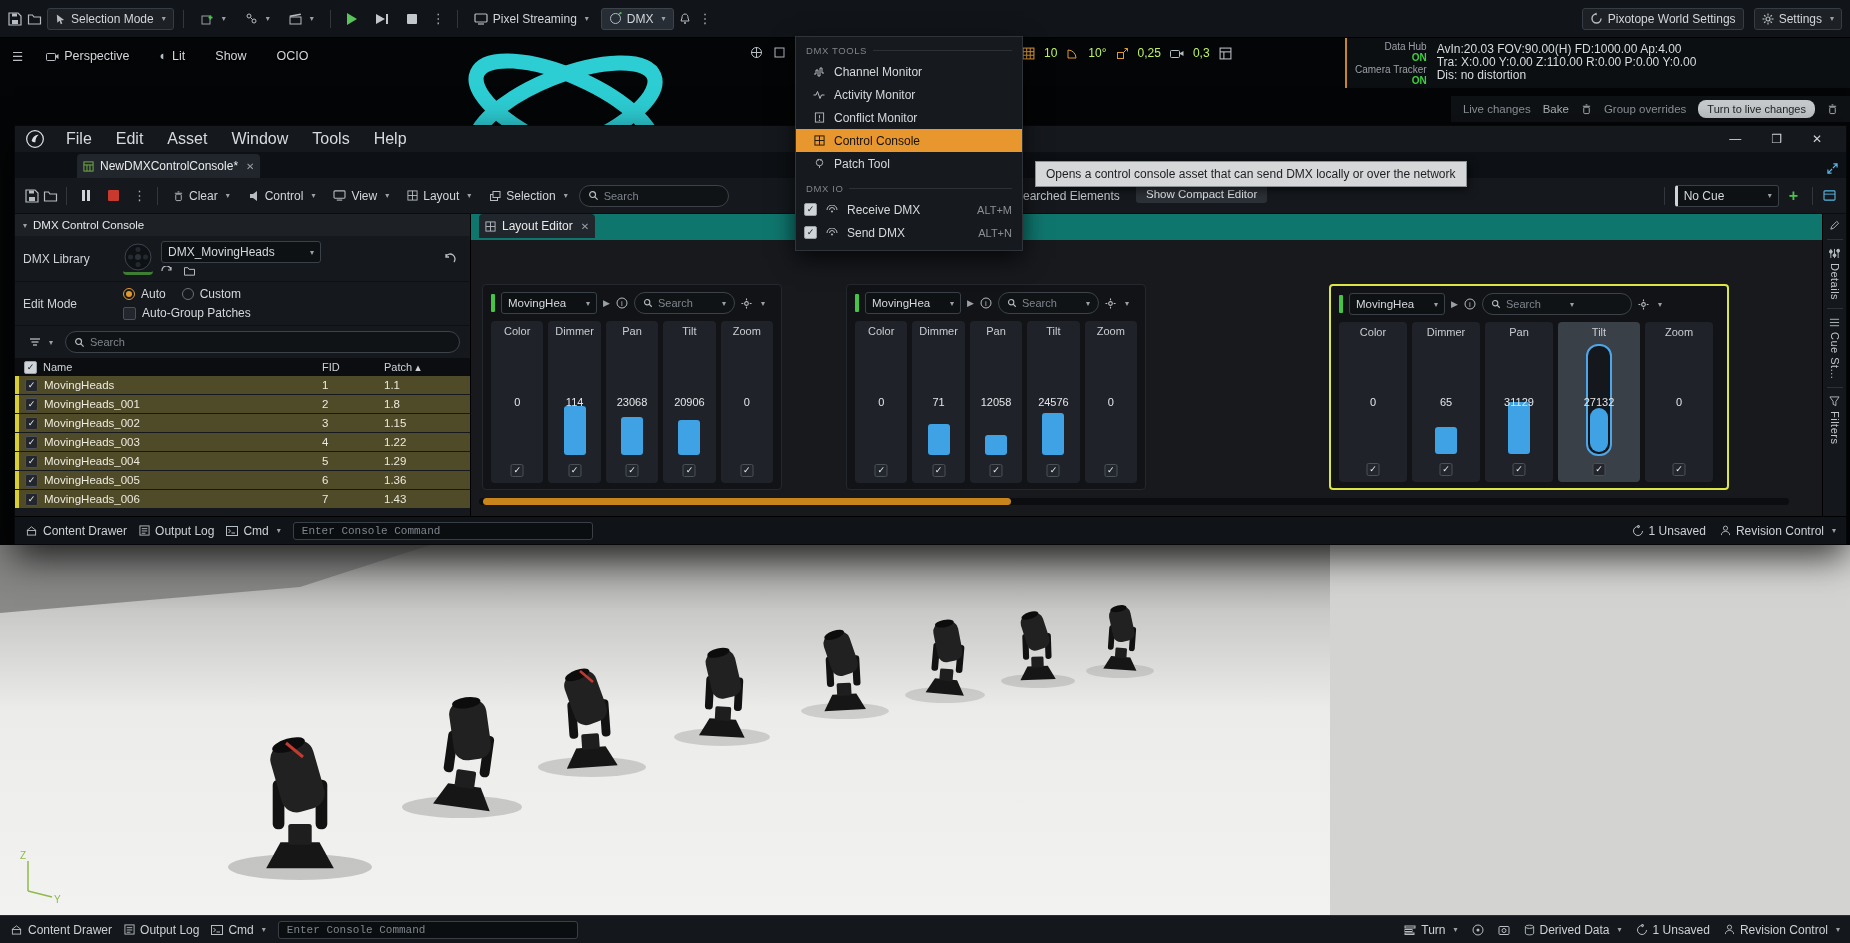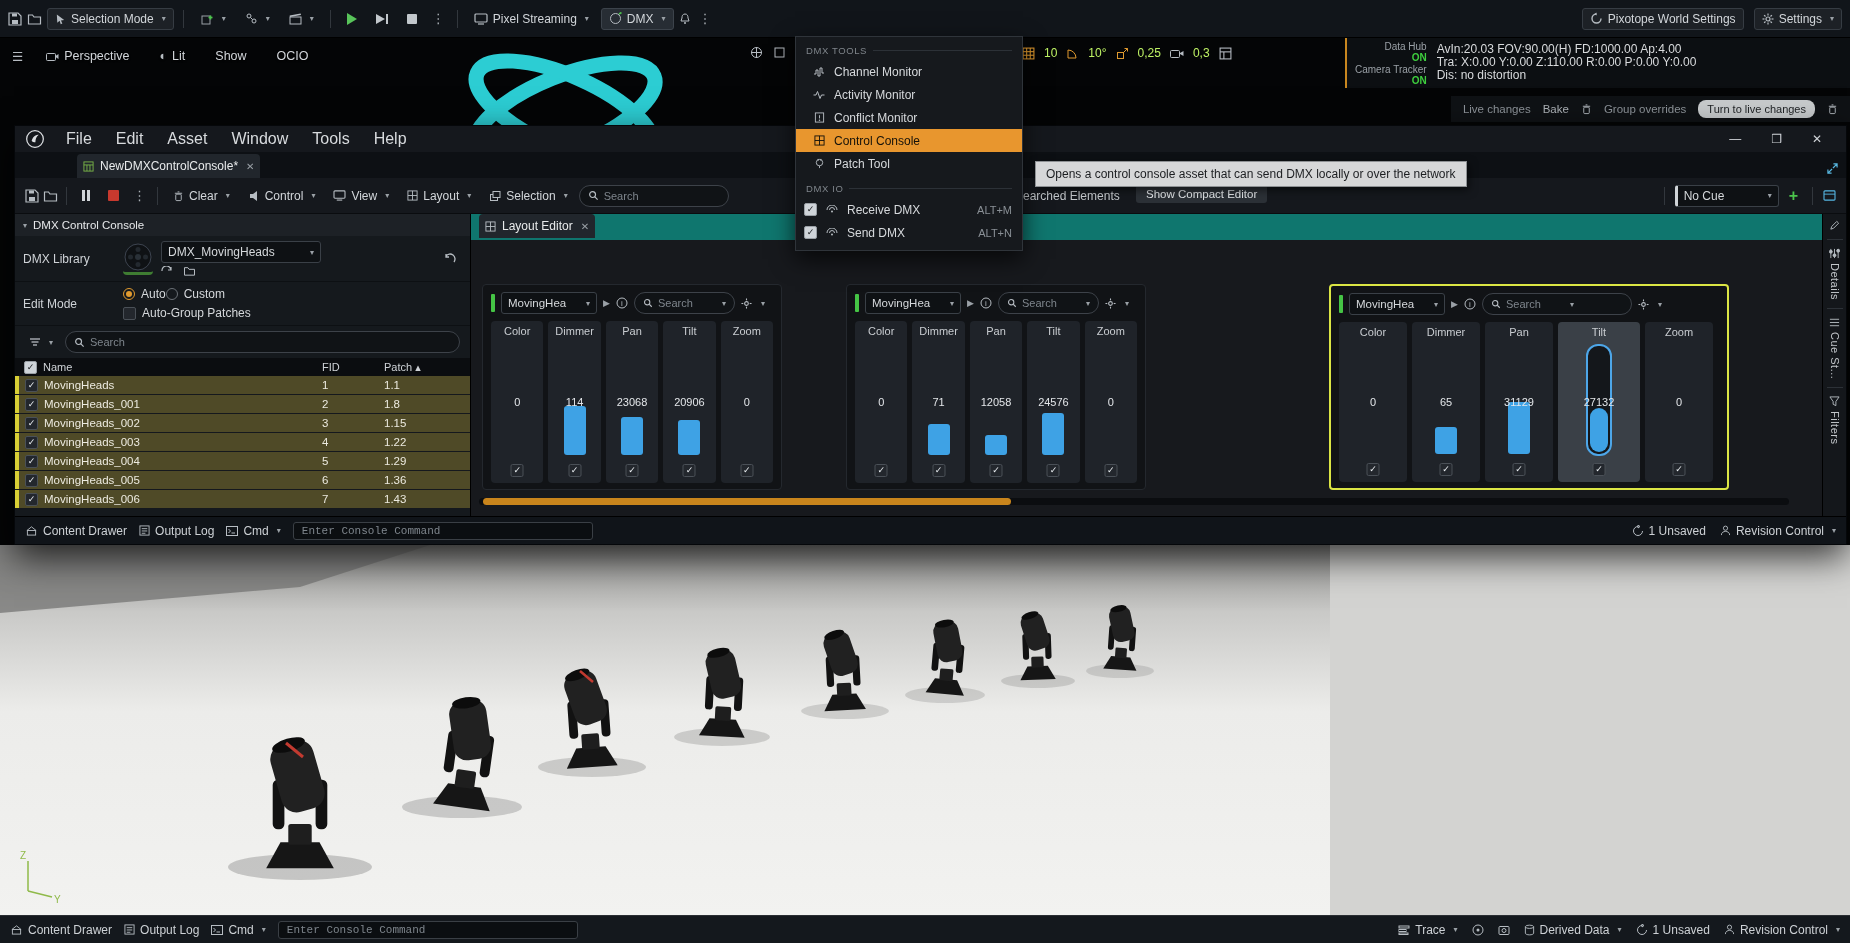--- a/index.html
+++ b/index.html
@@ -77,21 +77,21 @@
 .cw-body{flex:1;display:flex;min-height:0}
 
 .cw-left{width:456px;border-right:1px solid #000;background:#15191d;display:flex;flex-direction:column}
 .lp-header{height:22px;background:#1d2126;display:flex;align-items:center;gap:6px;padding:0 8px;color:#e6e8ea;font-size:11.5px}
 .lp-sec{display:grid;grid-template-columns:100px 1fr 26px;align-items:center;padding:5px 8px;border-bottom:1px solid #0d1013}
 .lp-label{color:#cfd3d7}
 .libflex{display:flex;align-items:center;gap:8px}
 .libthumb{border-bottom:3px solid #3f7d32;border-radius:4px}
 .libcol{display:flex;flex-direction:column;gap:3px}
 .libicons{display:flex;gap:10px;color:#aab0b6}
-.radios{display:flex;gap:0;align-items:center}
+.radios{display:flex;gap:16px;align-items:center}
 .radio{width:12px;height:12px;border:1px solid #6a7076;border-radius:50%;position:relative;flex:none}
 .radio.on{border-color:#e09a2f}
 .radio.on::after{content:"";position:absolute;left:2px;top:2px;width:6px;height:6px;border-radius:50%;background:#e09a2f}
 .ritem{display:flex;align-items:center;gap:6px;color:#d5d8db}
 .lp-searchrow{display:flex;align-items:center;gap:8px;padding:5px 10px}
 .lp-thead{height:18px;background:#0b0d10;display:flex;align-items:center;gap:6px;padding-left:9px;color:#cfd3d7;font-size:11px}
 .col-name{flex:1}
 .col-fid{width:56px}
 .col-patch{width:86px}
 .lp-rows{flex:1;overflow:hidden}
@@ -1205,21 +1205,21 @@
     <input class="cmd-input" placeholder="Enter Console Command" style="">
     <div class="sb-right">
       <span class="sb-item">
           <span class="icon">
             <svg width="12" height="10" viewBox="0 0 12 10">
               <rect x="1" y="1" width="10" height="2" fill="none" stroke="currentColor"></rect>
               <rect x="1" y="4.5" width="7" height="2" fill="none" stroke="currentColor"></rect>
               <rect x="1" y="8" width="9" height="1.5" fill="none" stroke="currentColor"></rect>
             </svg>
           </span>
-          <span>Trace</span>
+          <span>Turn</span>
           <span class="caret">▾</span>
         </span>
       <span class="icon">
           <svg width="12" height="12" viewBox="0 0 12 12">
             <circle cx="6" cy="6" r="5" fill="none" stroke="currentColor"></circle>
             <circle cx="6" cy="6" r="1.5" fill="currentColor"></circle>
           </svg>
         </span>
       <span class="icon">
           <svg width="12" height="12" viewBox="0 0 12 12">

